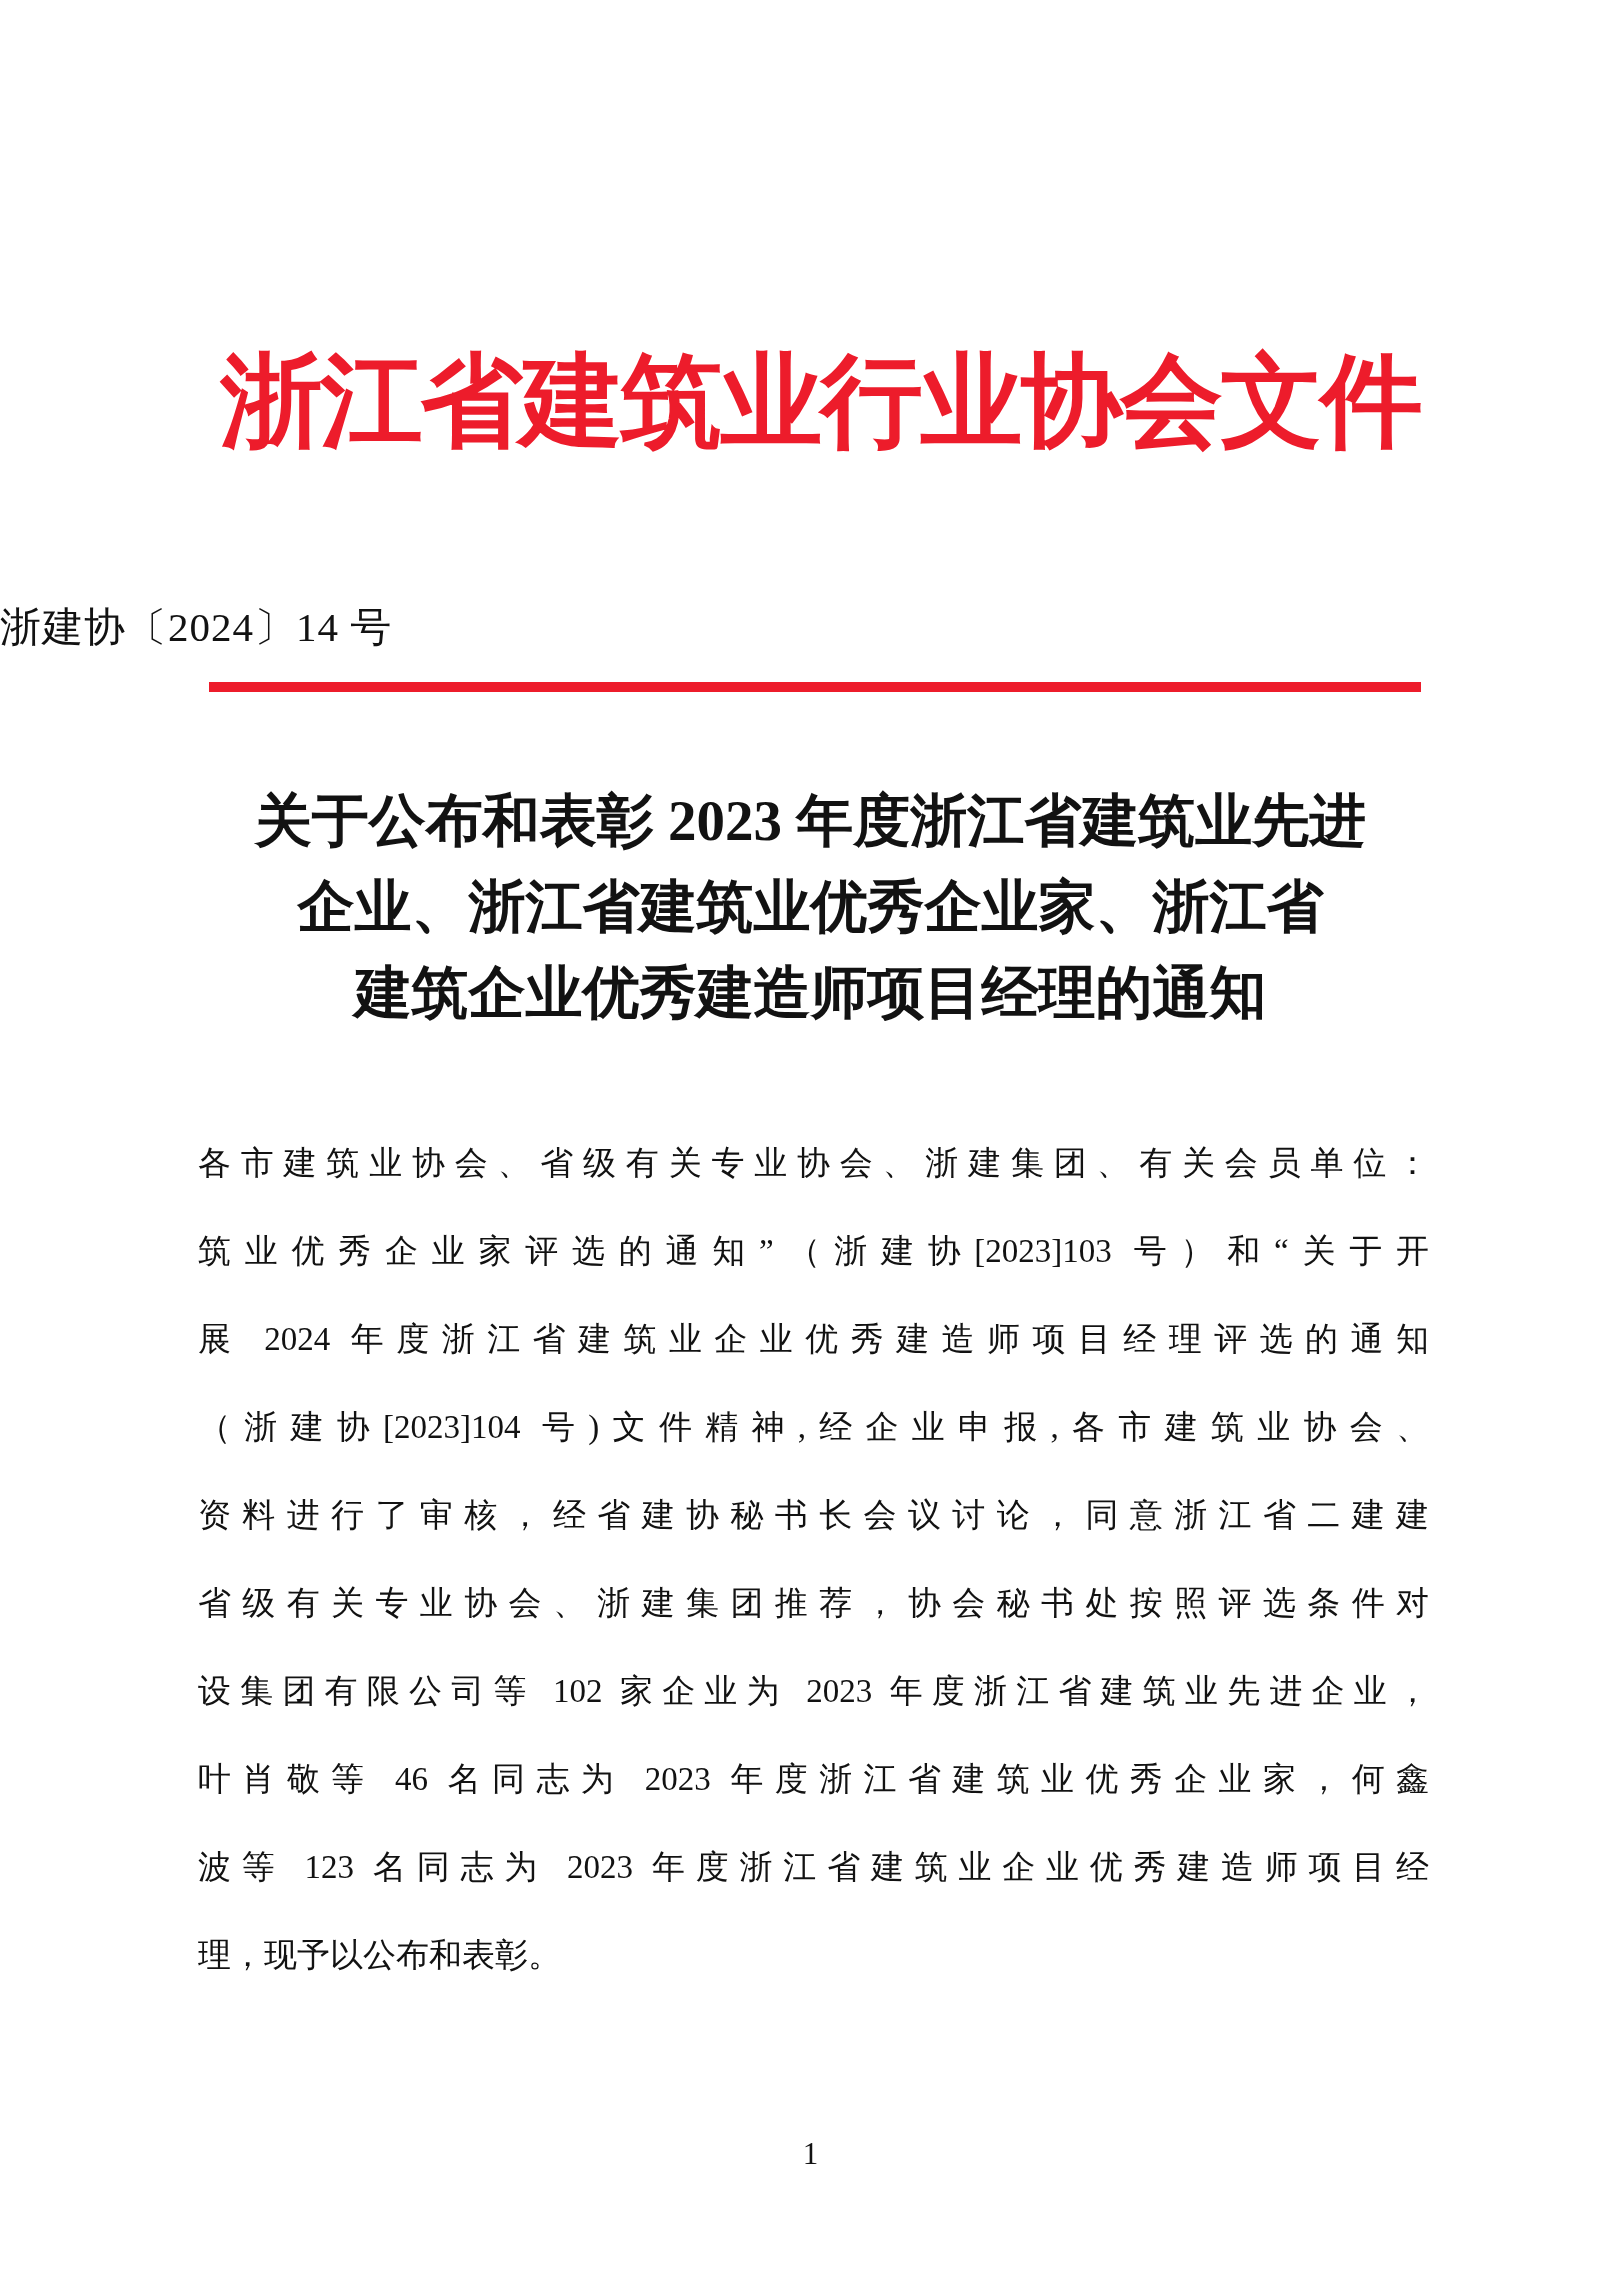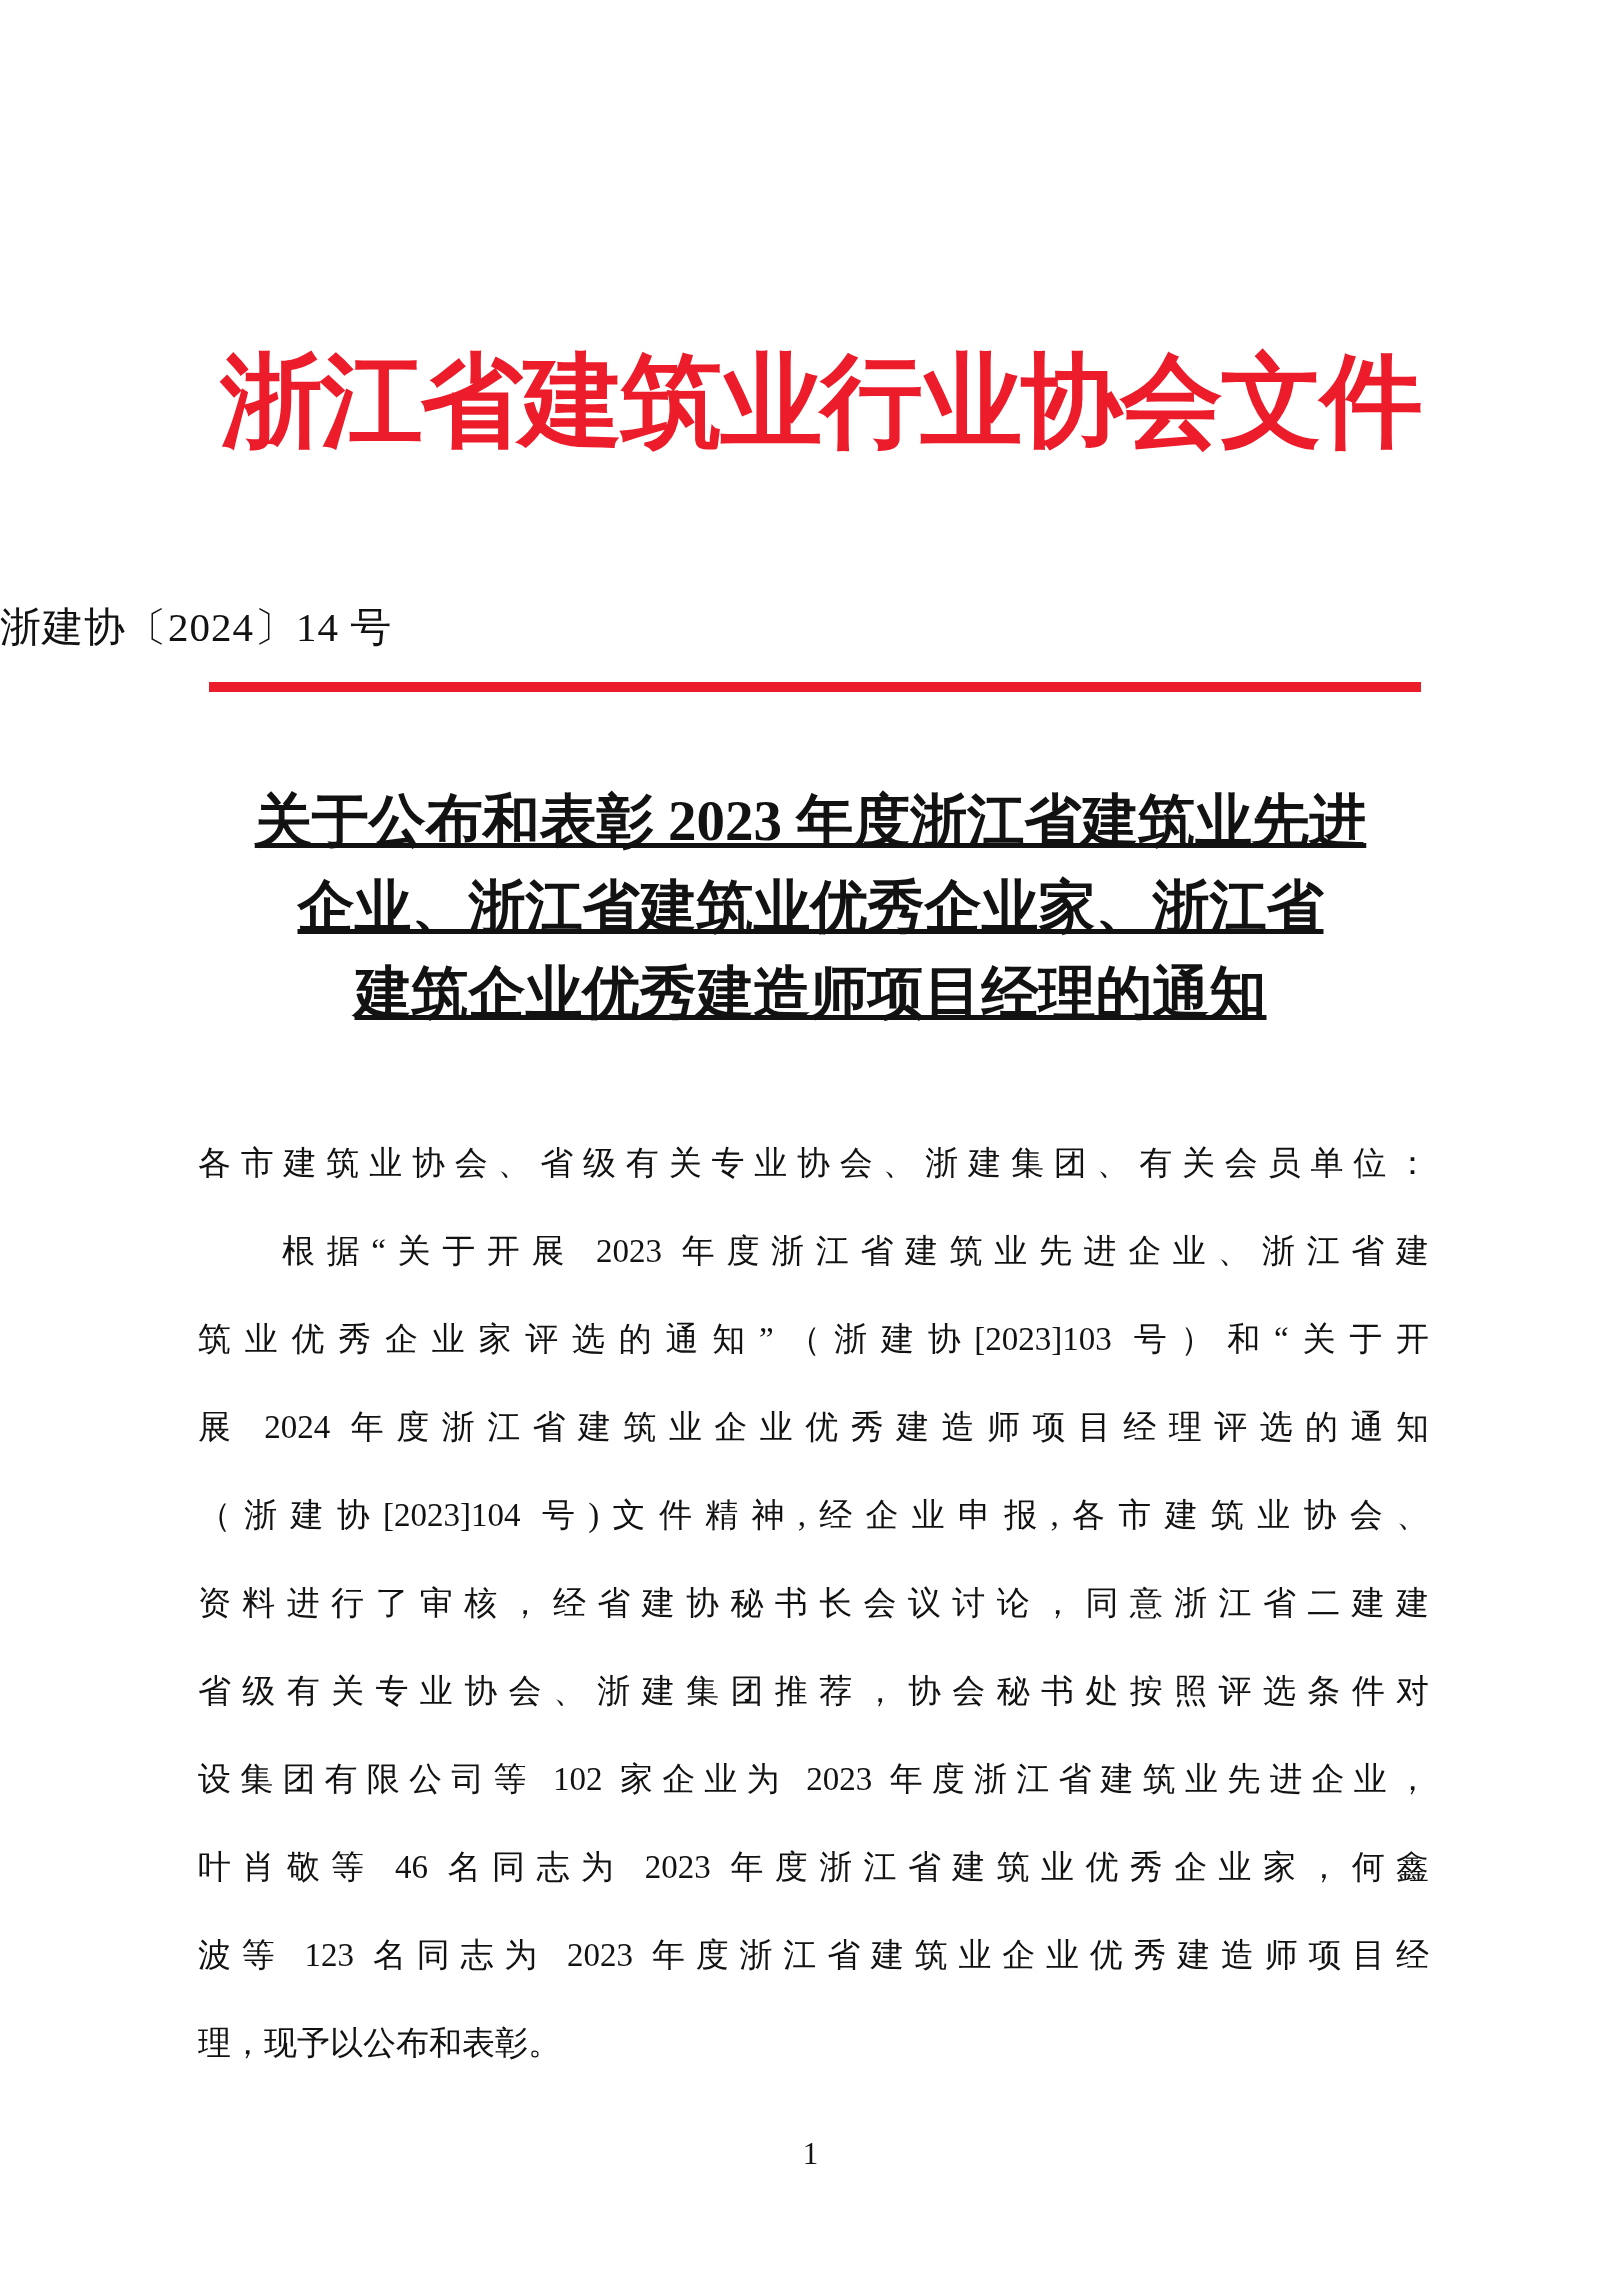--- a/index.html
+++ b/index.html
@@ -35,21 +35,21 @@
     position: absolute; top: 682px; left: 209px;
     width: 1212px; height: 9.8px;
     background: var(--red);
   }
   .notice-title {
     position: absolute; top: 778px; left: 198px; width: 1225px;
     text-align: center;
     font-weight: bold;
     font-size: 57px;
   }
-  .notice-title-line { line-height: 86px; height: 86px; white-space: nowrap; text-decoration: underline; }
+  .notice-title-line { line-height: 86px; height: 86px; white-space: nowrap; }
   .body-text {
     position: absolute; top: 1119px; left: 198px; width: 1231px;
     font-size: 33px;
   }
   .body-line {
     line-height: 88px; height: 88px;
     text-align: justify;
     text-align-last: justify;
     text-justify: inter-character;
     overflow: hidden;
@@ -73,21 +73,20 @@
 <div class="red-rule"></div>
 
 <div class="notice-title">
     <div class="notice-title-line">关于公布和表彰 2023 年度浙江省建筑业先进</div>
     <div class="notice-title-line">企业、浙江省建筑业优秀企业家、浙江省</div>
     <div class="notice-title-line">建筑企业优秀建造师项目经理的通知</div>
   </div>
 
 <div class="body-text">
     <div class="body-line">各市建筑业协会、省级有关专业协会、浙建集团、有关会员单位：</div>
-    <div class="body-line indent">根据“关于开展 2023 年度浙江省建筑业先进企业、浙江省建</div>
     <div class="body-line">筑业优秀企业家评选的通知”（浙建协[2023]103 号）和“关于开</div>
     <div class="body-line">展 2024 年度浙江省建筑业企业优秀建造师项目经理评选的通知</div>
     <div class="body-line">（浙建协[2023]104 号)文件精神,经企业申报,各市建筑业协会、</div>
     <div class="body-line">资料进行了审核，经省建协秘书长会议讨论，同意浙江省二建建</div>
     <div class="body-line">省级有关专业协会、浙建集团推荐，协会秘书处按照评选条件对</div>
     <div class="body-line">设集团有限公司等 102 家企业为 2023 年度浙江省建筑业先进企业，</div>
     <div class="body-line">叶肖敬等 46 名同志为 2023 年度浙江省建筑业优秀企业家，何鑫</div>
     <div class="body-line">波等 123 名同志为 2023 年度浙江省建筑业企业优秀建造师项目经</div>
     <div class="body-line no-justify-last">理，现予以公布和表彰。</div>
   </div>

